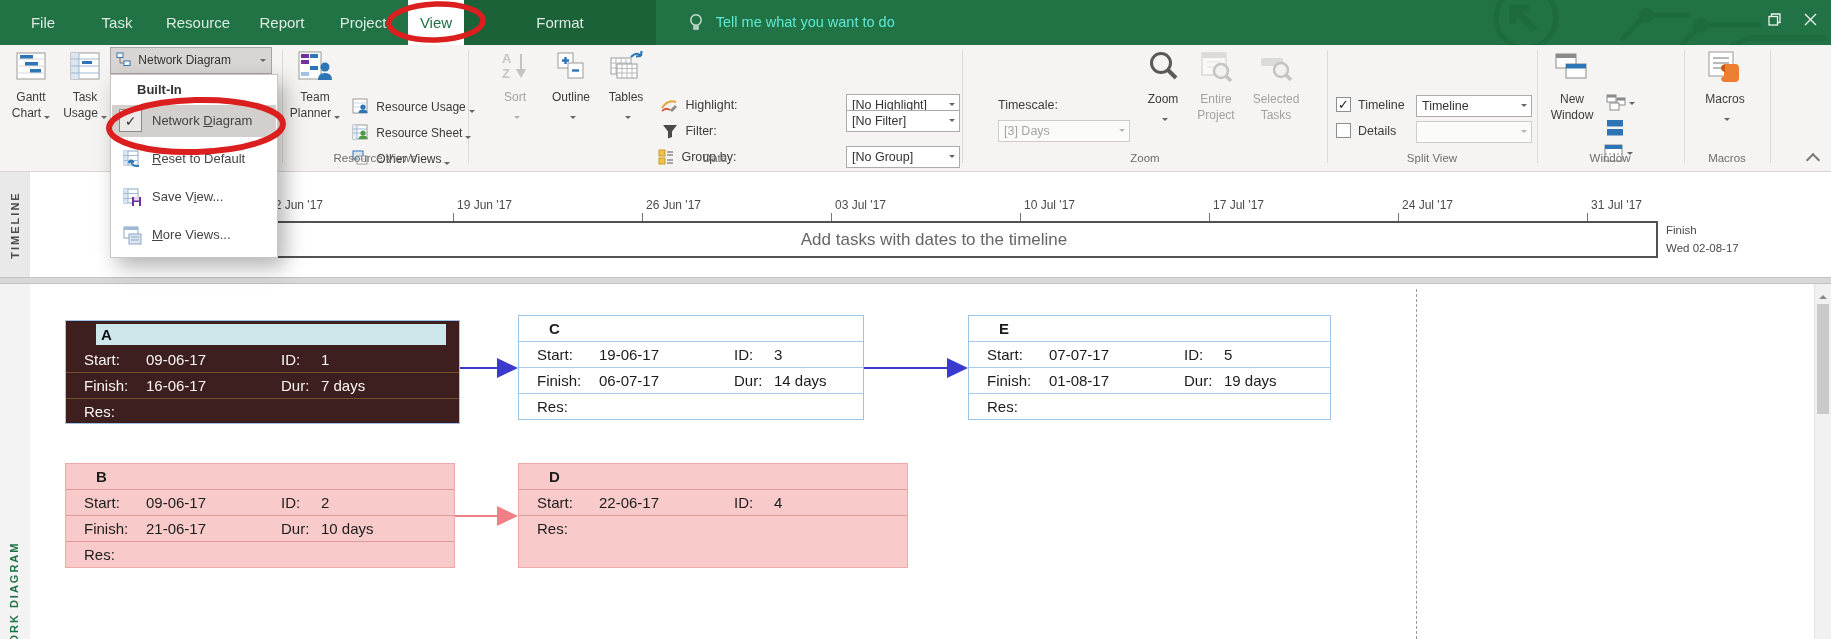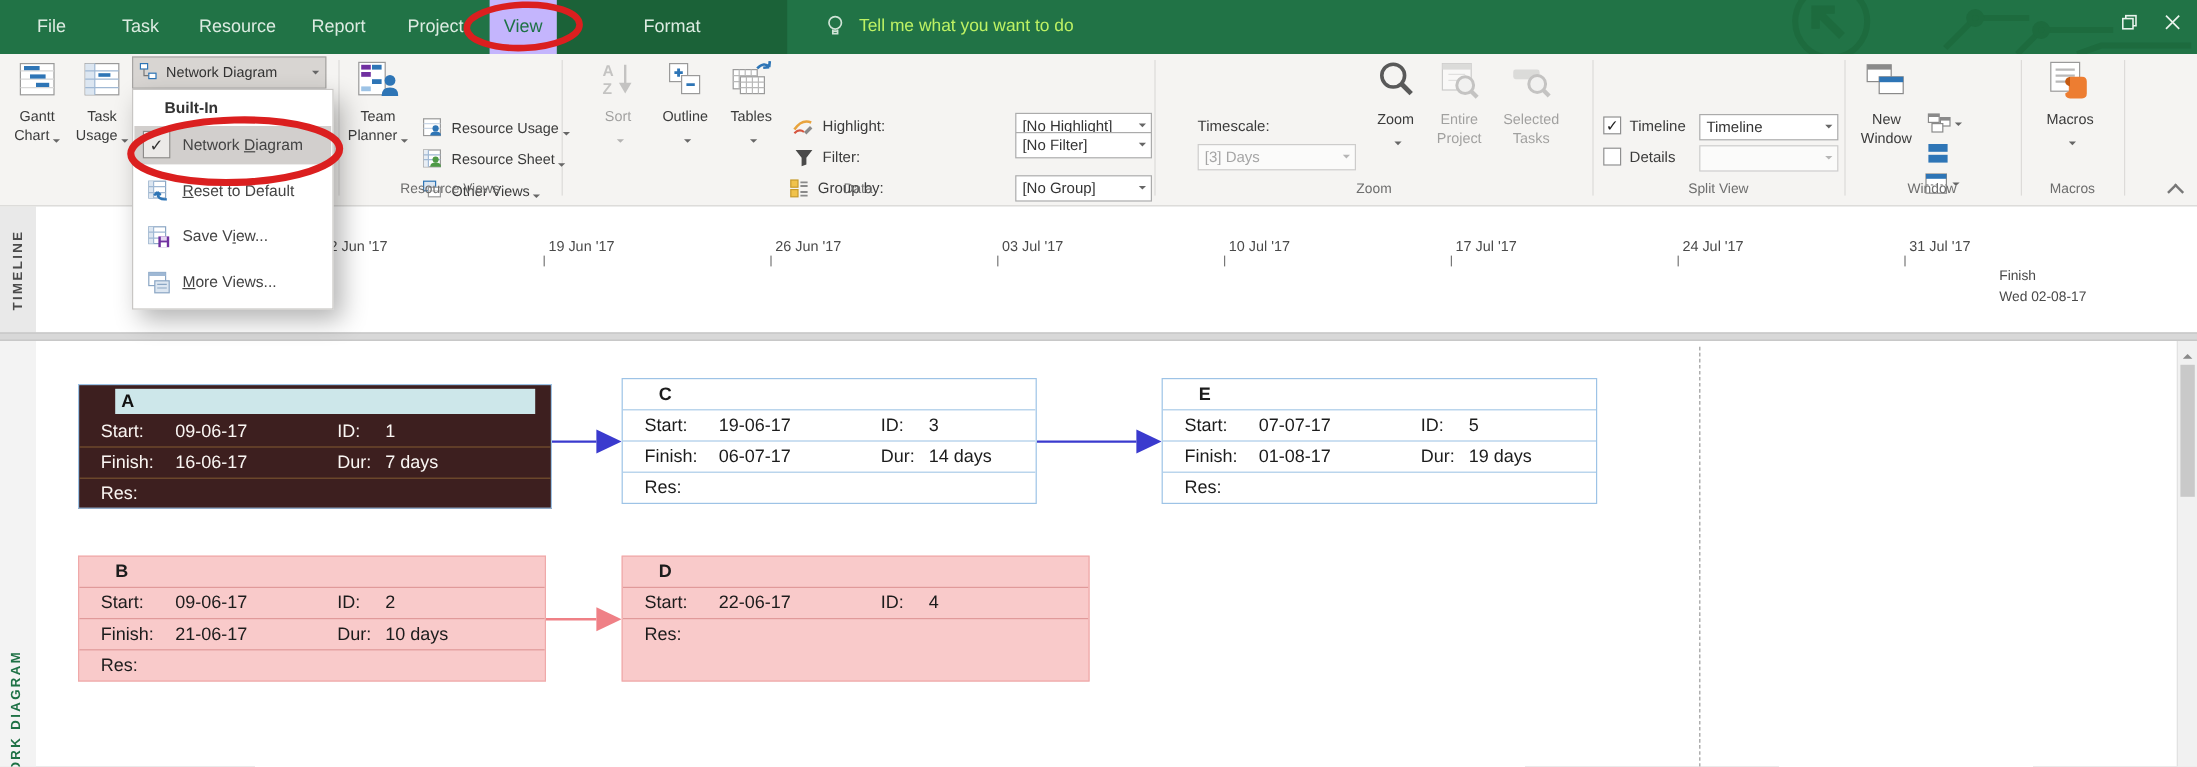--- a/index.html
+++ b/index.html
@@ -2,23 +2,23 @@
 <html style="--title_green: #217346; --contextual_green: #1b6238; --node_dark_bg: #3d1f1f; --node_title_band: #cde7ea; --node_blue_border: #9dc3e6; --node_pink_bg: #f9caca; --node_pink_border: #efa9a9; --arrow_blue: #3a3ace; --arrow_pink: #ef8086; --annotation_red: #db1f1f;"><head>
 <meta charset="utf-8">
 <style>
 *{box-sizing:border-box;margin:0;padding:0;font-family:"Liberation Sans",sans-serif}
 body{background:#888}
 .screen{position:relative;width:1831px;height:639px;background:#fff;overflow:hidden}
 .abs{position:absolute}
 
 .titlebar{position:absolute;left:0;top:0;right:0;height:45px;background:var(--title_green,#217346)}
 .tab{position:absolute;top:0;height:45px;line-height:45px;text-align:center;font-size:15px;color:#dcebe1;cursor:default;z-index:3}
-.tab.active{background:#c4b5fd;color:#1e7145}
+.tab.active{background:#ffffff;color:#1e7145}
 .ctxband{position:absolute;left:464px;top:0;width:192px;height:45px;background:var(--contextual_green,#1b6238)}
-.tellme{position:absolute;left:688px;top:0;height:45px;line-height:45px;color:#bef264;font-size:14.5px;white-space:nowrap;z-index:3}
+.tellme{position:absolute;left:688px;top:0;height:45px;line-height:45px;color:#5eead4;font-size:14.5px;white-space:nowrap;z-index:3}
 .tellme svg{vertical-align:middle;margin-right:8px}
 .decor{position:absolute;right:0;top:0;height:45px;z-index:1}
 .winbtns{position:absolute;top:0;right:0;height:45px;z-index:4}
 .winbtn{position:absolute;top:12px;width:30px;height:22px;text-align:center}
 
 .ribbon{position:absolute;left:0;top:45px;right:0;height:127px;background:#f5f4f2;border-bottom:1px solid #d8d6d4;z-index:2}
 .gsep{position:absolute;top:5px;height:113px;width:1px;background:#dddbd9}
 .grplabel{position:absolute;top:107px;height:16px;font-size:11.5px;color:#6d6d6d;text-align:center;width:140px}
 .bb{position:absolute;top:4px;text-align:center;font-size:12px;color:#3b3b3b;line-height:16px}
 .bb .bicon{margin:1px auto 3px}
@@ -396,20 +396,23 @@
     <span class="dlab" style="left:835px">03 Jul '17</span>
       <span class="dtick" style="left:831px"></span>
     <span class="dlab" style="left:1024px">10 Jul '17</span>
       <span class="dtick" style="left:1020px"></span>
     <span class="dlab" style="left:1213px">17 Jul '17</span>
       <span class="dtick" style="left:1209px"></span>
     <span class="dlab" style="left:1402px">24 Jul '17</span>
       <span class="dtick" style="left:1398px"></span>
     <span class="dlab" style="left:1591px">31 Jul '17</span>
       <span class="dtick" style="left:1587px"></span>
+    <div class="tlbar">
+        <span>Add tasks with dates to the timeline</span>
+      </div>
     <span class="tstart">Fri 09-06-17</span>
     <div class="tfin">
       <div>Finish</div>
       <div>Wed 02-08-17</div>
     </div>
   </div>
 
   <div class="splitbar"></div>
 
   <div class="net">

